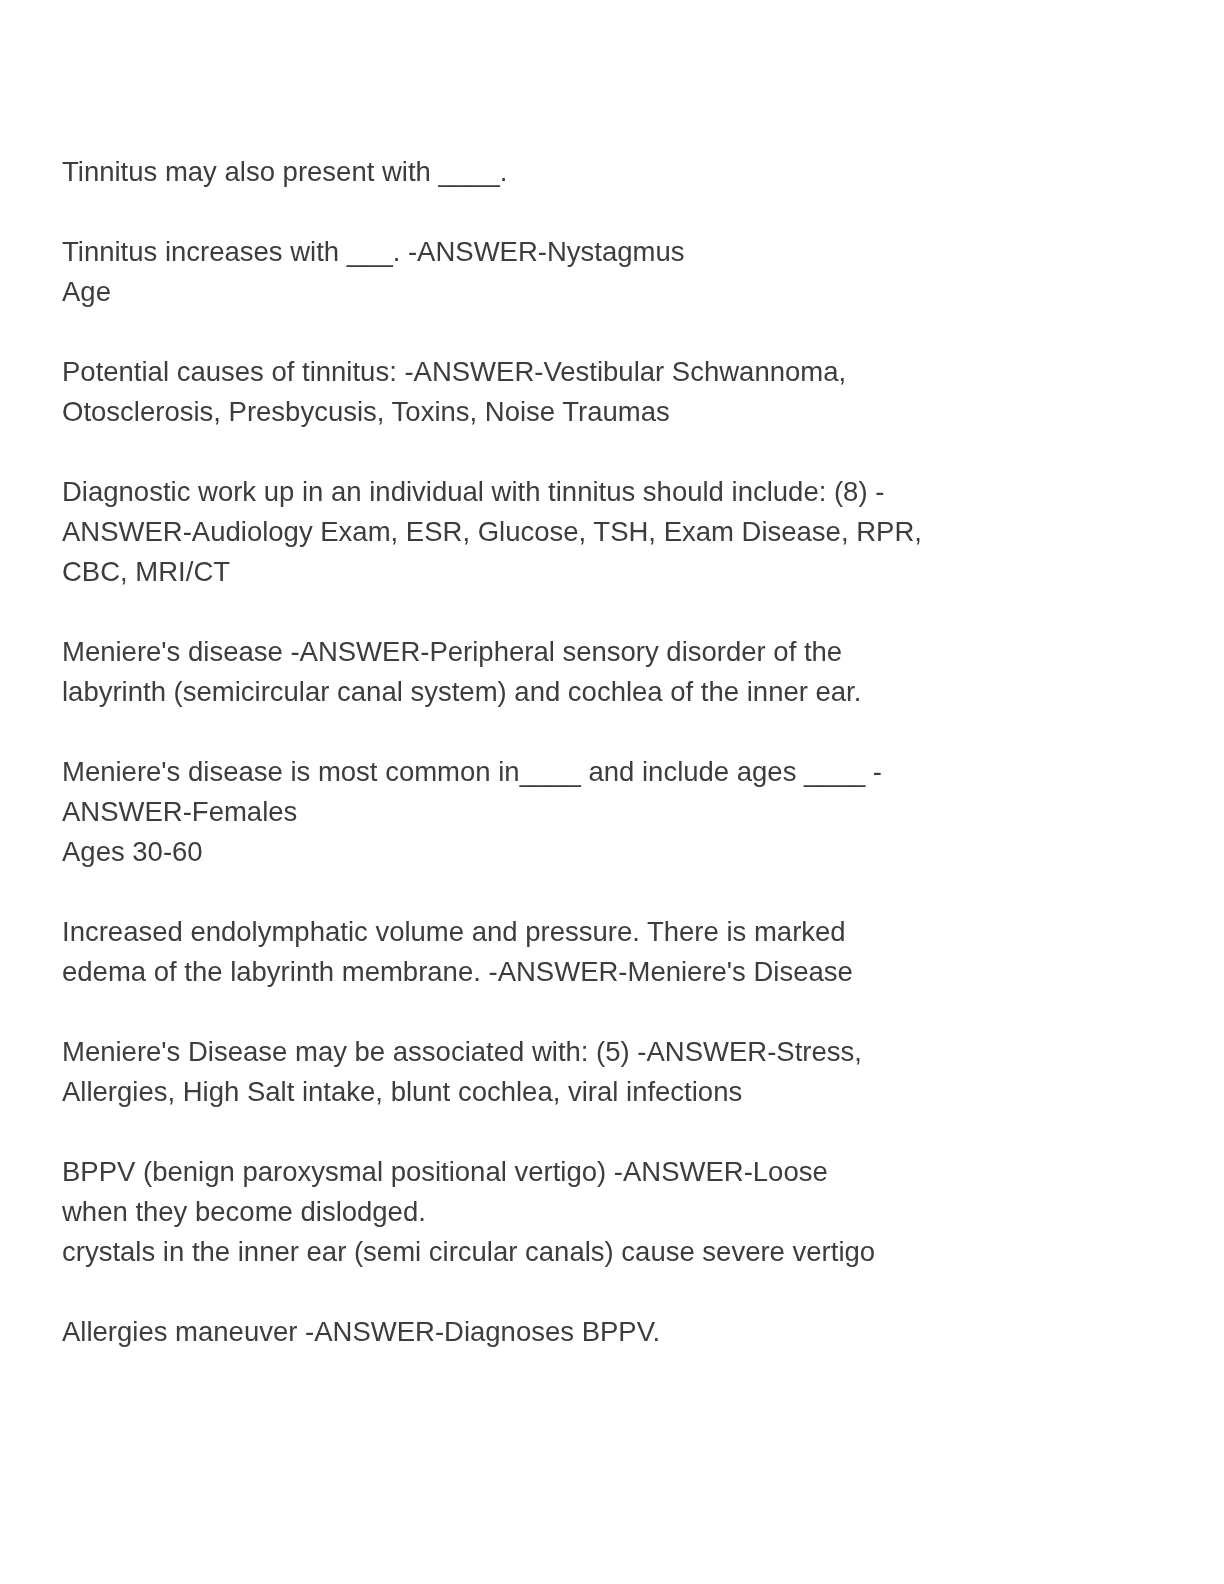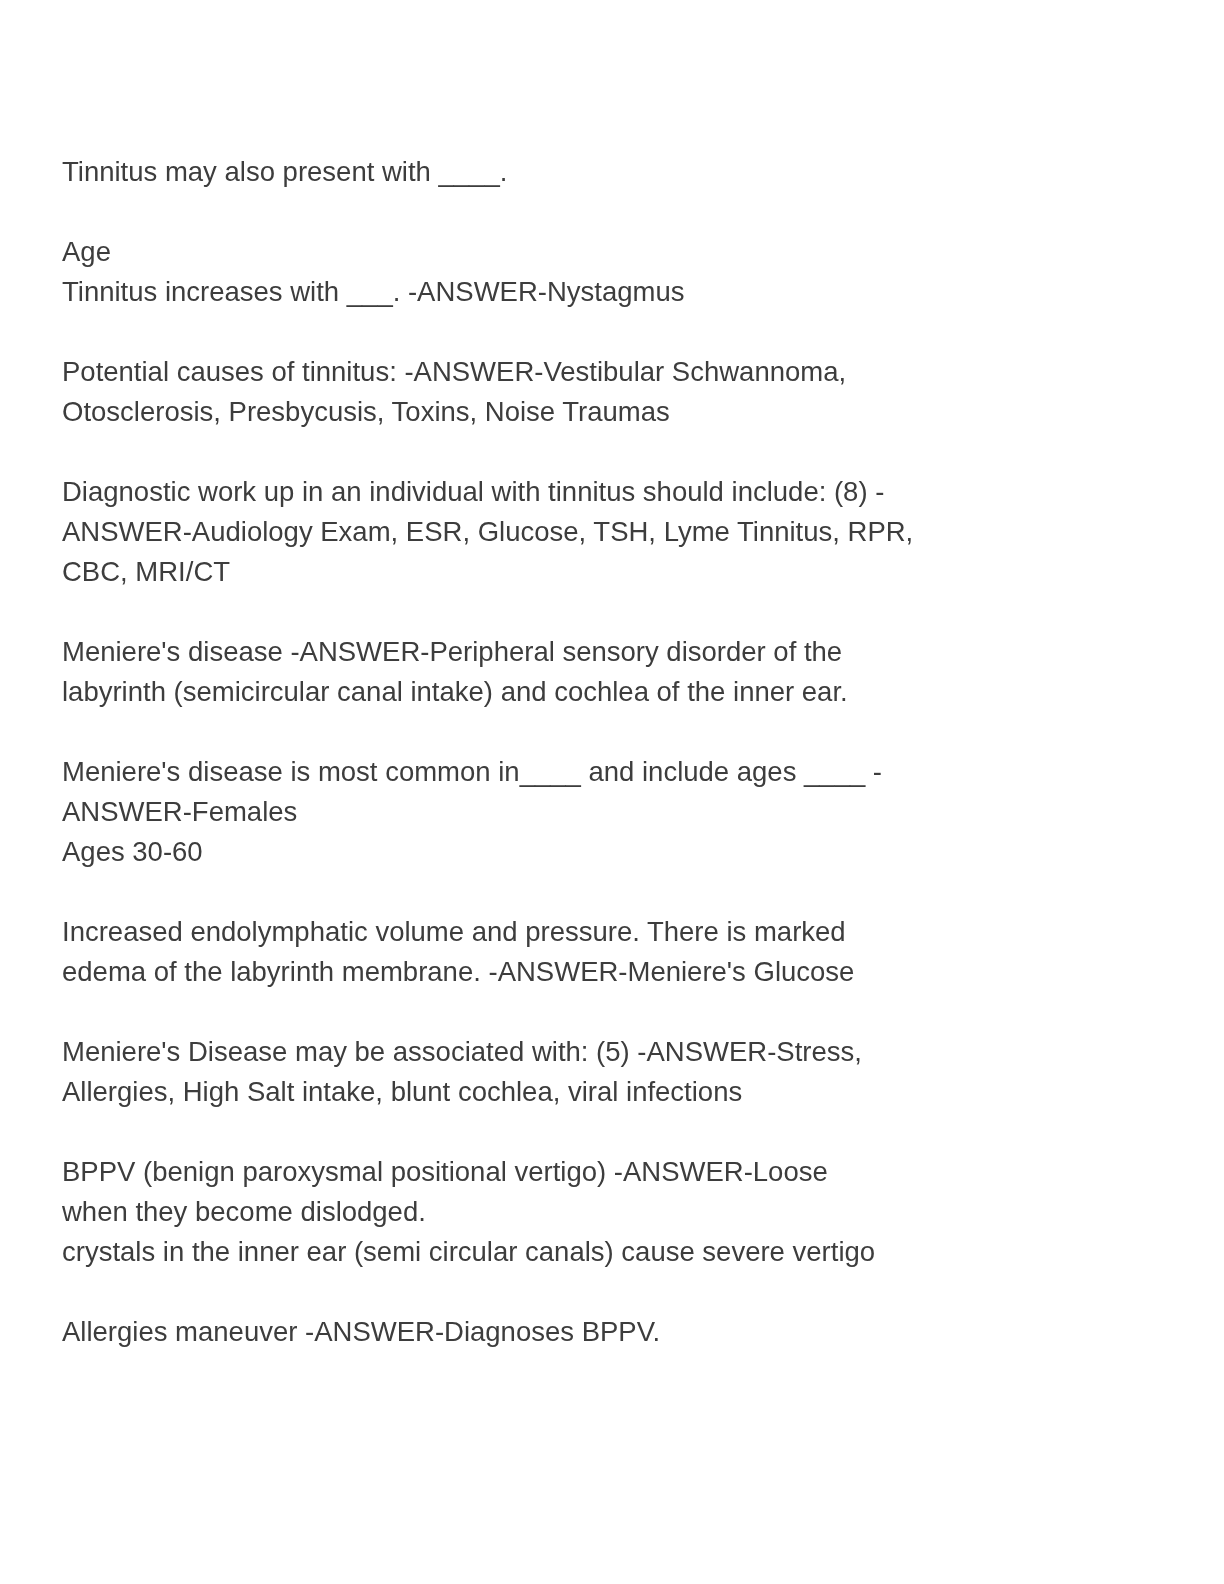--- a/index.html
+++ b/index.html
@@ -31,44 +31,44 @@
 </style>
 </head>
 <body>
 
 <div class="page">
   <div id="content">
       <div class="para">
         <div class="line">Tinnitus may also present with ____.</div>
       </div>
       <div class="para">
+        <div class="line">Tinnitus increases with ___. -ANSWER-Nystagmus</div>
         <div class="line">Age</div>
-        <div class="line">Tinnitus increases with ___. -ANSWER-Nystagmus</div>
       </div>
       <div class="para">
         <div class="line">Potential causes of tinnitus: -ANSWER-Vestibular Schwannoma,</div>
         <div class="line">Otosclerosis, Presbycusis, Toxins, Noise Traumas</div>
       </div>
       <div class="para">
         <div class="line">Diagnostic work up in an individual with tinnitus should include: (8) -</div>
-        <div class="line">ANSWER-Audiology Exam, ESR, Glucose, TSH, Lyme Tinnitus, RPR,</div>
+        <div class="line">ANSWER-Audiology Exam, ESR, Glucose, TSH, Exam Disease, RPR,</div>
         <div class="line">CBC, MRI/CT</div>
       </div>
       <div class="para">
         <div class="line">Meniere's disease -ANSWER-Peripheral sensory disorder of the</div>
-        <div class="line">labyrinth (semicircular canal intake) and cochlea of the inner ear.</div>
+        <div class="line">labyrinth (semicircular canal system) and cochlea of the inner ear.</div>
       </div>
       <div class="para">
         <div class="line">Meniere's disease is most common in____ and include ages ____ -</div>
         <div class="line">ANSWER-Females</div>
         <div class="line">Ages 30-60</div>
       </div>
       <div class="para">
         <div class="line">Increased endolymphatic volume and pressure. There is marked</div>
-        <div class="line">edema of the labyrinth membrane. -ANSWER-Meniere's Glucose</div>
+        <div class="line">edema of the labyrinth membrane. -ANSWER-Meniere's Disease</div>
       </div>
       <div class="para">
         <div class="line">Meniere's Disease may be associated with: (5) -ANSWER-Stress,</div>
         <div class="line">Allergies, High Salt intake, blunt cochlea, viral infections</div>
       </div>
       <div class="para">
         <div class="line">BPPV (benign paroxysmal positional vertigo) -ANSWER-Loose</div>
         <div class="line">when they become dislodged.</div>
         <div class="line">crystals in the inner ear (semi circular canals) cause severe vertigo</div>
       </div>

